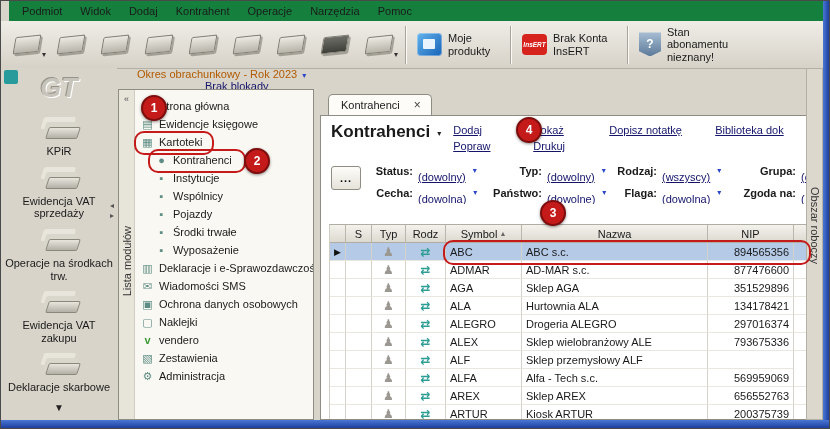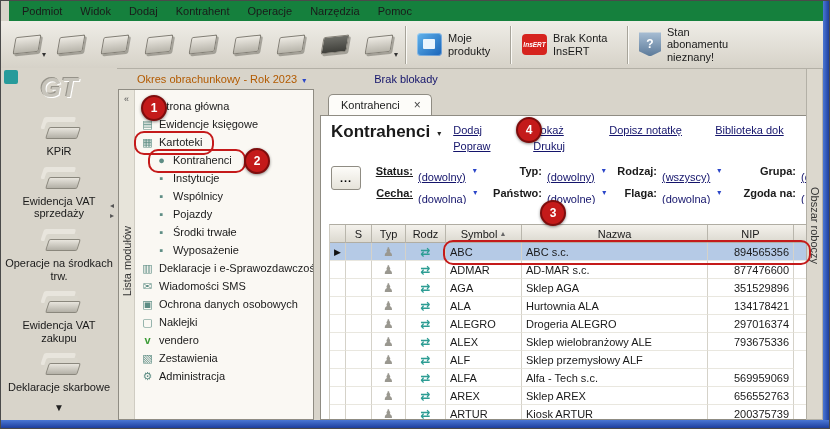--- a/index.html
+++ b/index.html
@@ -29,21 +29,21 @@
   .icon-products{width:25px;height:23px;border-radius:4px;position:relative;
     background:linear-gradient(135deg,#63b4ec,#1762b8);box-shadow:inset 0 0 0 1px rgba(255,255,255,.35);}
   .icon-products::after{content:"";position:absolute;left:6px;top:6px;width:12px;height:10px;background:#eaf4fd;border-radius:1px;}
   .icon-insert{width:25px;height:21px;background:#d6231e;border-radius:4px;color:#fff;
     font-size:6.5px;font-style:italic;font-weight:bold;display:flex;align-items:center;justify-content:center;}
   .icon-shield{width:22px;height:24px;background:linear-gradient(#a8bed4,#5d7b9a);
     clip-path:polygon(50% 100%,0 78%,0 0,100% 0,100% 78%);
     display:flex;align-items:center;justify-content:center;color:#fff;font-weight:bold;font-size:12px;}
   
   .subheader{position:absolute;left:116px;top:67px;right:23px;height:21px;
-    display:flex;align-items:center;padding-left:20px;}
+    display:flex;padding-left:20px;flex-direction:column;}
   .period{color:#b25a00;cursor:pointer;white-space:nowrap;}
   .lock{color:#14146b;cursor:pointer;margin-left:68px;white-space:nowrap;}
   
   .leftrail{position:absolute;left:0;top:67px;width:116px;bottom:8px;background:#d8d4ca;
     display:flex;flex-direction:column;align-items:center;padding-top:0;}
   .corner-chip{position:absolute;left:3px;top:2px;width:14px;height:14px;background:#279b9b;border-radius:2px;}
   .gt-logo{font-size:27px;font-weight:bold;font-style:italic;color:#c7c4bb;
     text-shadow:1px 1px 0 #ffffff,-1px -1px 0 #96938a;height:40px;line-height:40px;}
   .rail-item{display:flex;flex-direction:column;align-items:center;margin-top:9px;gap:4px;
     text-align:center;line-height:1.15;cursor:pointer;width:110px;}
@@ -82,21 +82,21 @@
     margin-left:12px;margin-top:2px;}
   .action-link{color:#14146b;text-decoration:underline;white-space:nowrap;cursor:pointer;}
   .filters-row{display:flex;margin-top:2px;align-items:flex-start;}
   .dots-btn{width:30px;height:24px;border:1px solid #8f8c83;border-radius:3px;
     background:linear-gradient(#fdfcf9,#e6e3da);font-weight:bold;letter-spacing:1px;
     margin:6px 10px 0 0;cursor:pointer;font-size:11px;line-height:10px;}
   .filters-grid{display:grid;grid-template-columns:112px 122px 122px 1fr;grid-auto-rows:22px;
     column-gap:3px;align-items:center;flex:1;overflow:hidden;}
   .filter-cell{display:flex;gap:5px;white-space:nowrap;overflow:hidden;align-items:center;}
   .fl{display:inline-block;text-align:right;font-weight:bold;flex:none;}
-  .c1 .fl{width:42px;text-decoration:underline;} .c2 .fl{width:56px;} .c3 .fl{width:46px;} .c4 .fl{width:60px;}
+  .c1 .fl{width:42px;} .c2 .fl{width:56px;} .c3 .fl{width:46px;} .c4 .fl{width:60px;}
   .filter-value{color:#14146b;text-decoration:underline;cursor:pointer;margin-top:12px;}
   
   .table{position:absolute;left:8px;right:0;top:108px;bottom:0;border-top:1px solid #b0ada3;
     border-left:1px solid #cfccc2;overflow:hidden;}
   .trow{display:grid;grid-template-columns:16px 26px 34px 40px 76px 186px 86px 1fr;height:18px;}
   .thead .trow{height:18px;}
   .cell{border-right:1px solid #d5d2c9;border-bottom:1px solid #e9e7df;display:flex;
     align-items:center;padding:0 4px;overflow:hidden;white-space:nowrap;box-sizing:border-box;}
   .thead .cell{background:linear-gradient(#f4f2ec,#dcd9d0);border-right:1px solid #b9b6ac;
     border-bottom:1px solid #b0ada3;justify-content:center;padding:0 2px;cursor:pointer;}

